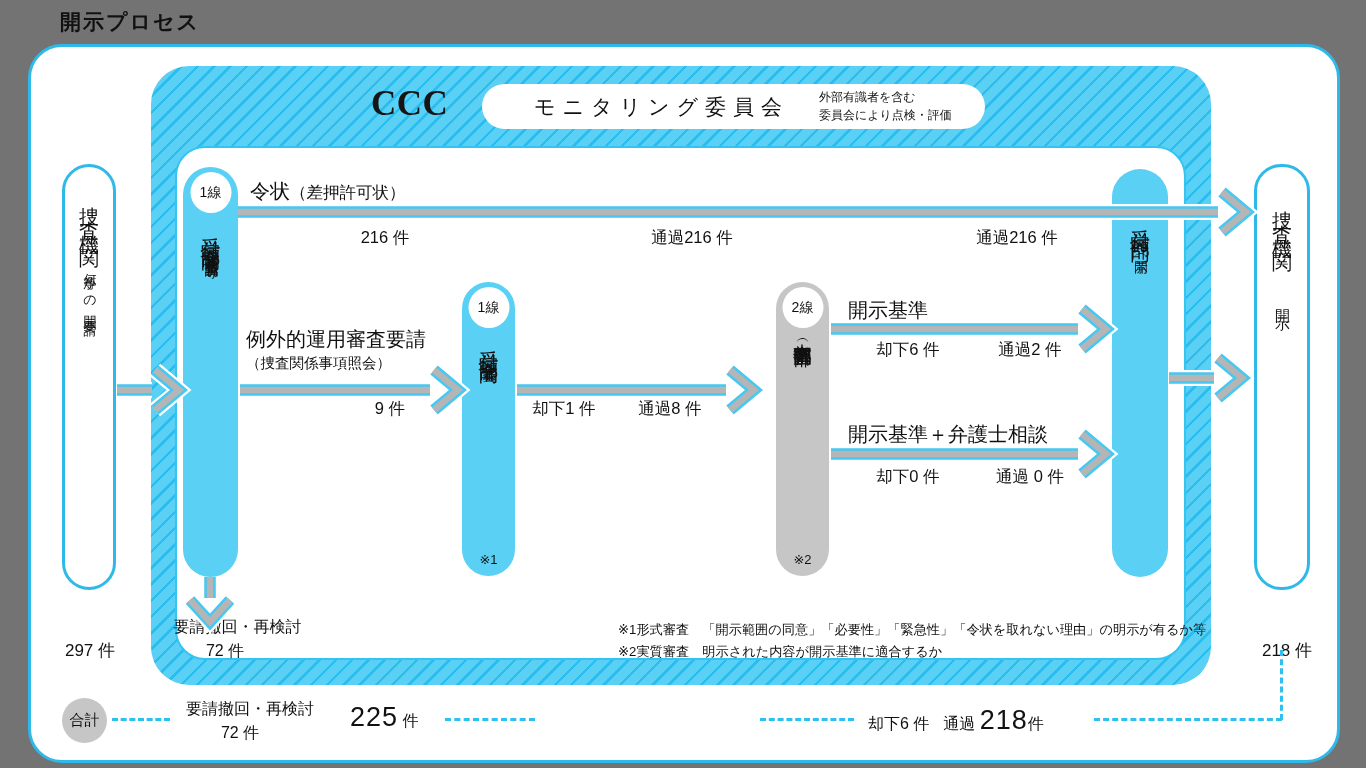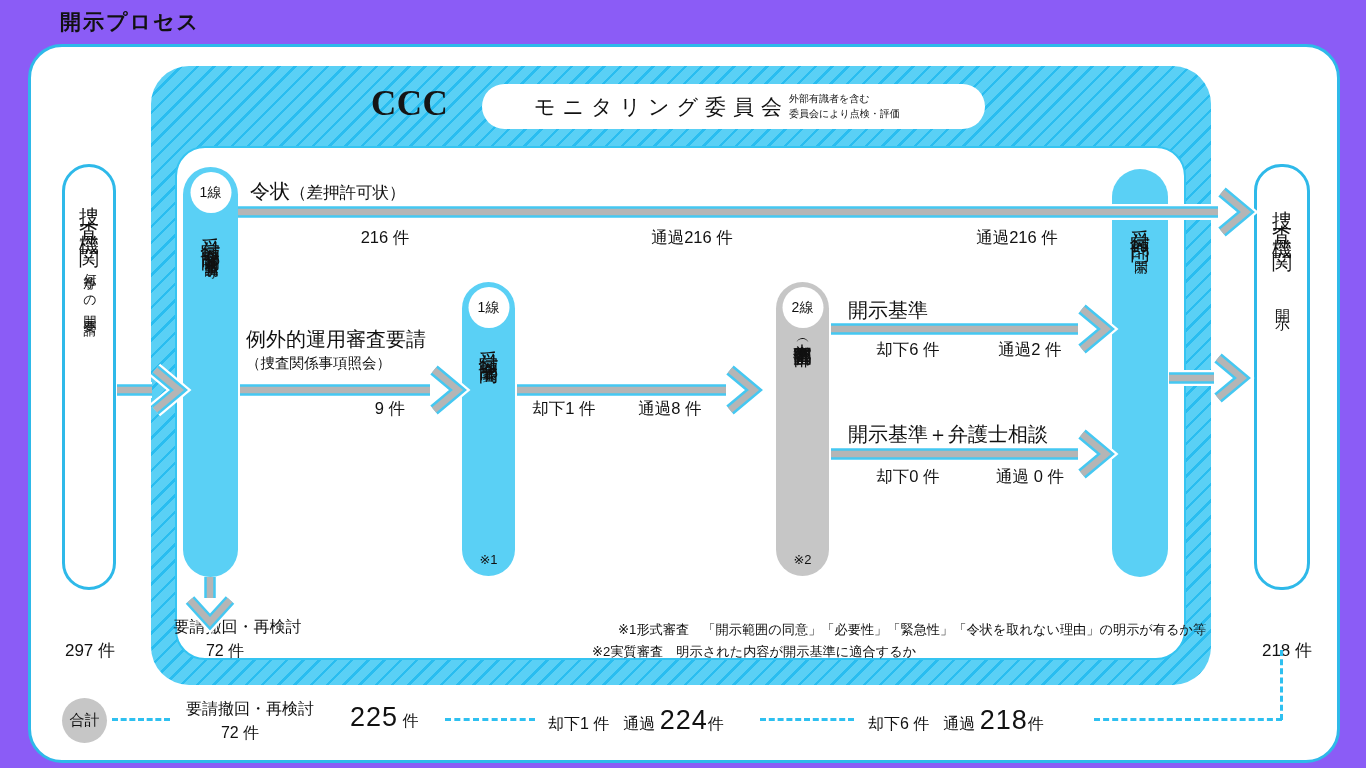--- a/index.html
+++ b/index.html
@@ -1,37 +1,37 @@
 <!DOCTYPE html>
 <html><head>
 <meta charset="utf-8">
 <style>
   * { margin:0; padding:0; box-sizing:border-box; }
   body { background:#ffffff; font-family:"Liberation Sans","DejaVu Sans",sans-serif; color:#111; }
-  .stage { position:relative; width:1366px; height:768px; background:#8b5cf6; overflow:hidden; }
+  .stage { position:relative; width:1366px; height:768px; background:#737373; overflow:hidden; }
 
   .abs { position:absolute; }
   .ctr { text-align:center; }
 
   .page-title { left:60px; top:8px; font-size:21px; font-weight:bold; letter-spacing:2px; }
 
   .outer { left:28px; top:44px; width:1312px; height:719px;
            border:3px solid #2eb9e9; border-radius:34px; background:#fff; }
 
   .hatch { left:151px; top:66px; width:1060px; height:619px; border-radius:38px;
            background:repeating-linear-gradient(135deg,#5ad0f5 0 9px,#29bdf0 9px 11.5px); }
   .inner-panel { position:absolute; left:24px; top:80px; width:1011px; height:514px;
            background:#fff; border:2.5px solid #35c4f1; border-radius:30px; }
 
   .ccc-logo { left:371px; top:84px; font-size:35px; font-weight:900; letter-spacing:0.5px; color:#151515;font-family:Liberation Serif, serif; }
 
   .committee-pill { left:482px; top:84px; width:503px; height:45px; background:#fff;
            border-radius:23px; display:flex; align-items:center;font-family:Liberation Serif, serif; }
   .committee-name { margin-left:52px; font-size:21px; letter-spacing:7px; white-space:nowrap; }
-  .committee-note { font-size:10px; line-height:1.45; white-space:nowrap; }
+  .committee-note { margin-left:30px; font-size:12px; line-height:1.45; white-space:nowrap; }
 
   .vtext { writing-mode:vertical-rl; text-orientation:mixed; line-height:1.15; }
 
   .io-box { border:3px solid #2eb9e9; border-radius:27px; background:#fff;
             display:flex; justify-content:center; }
   .io-left  { left:62px;  top:164px; width:54px; height:426px; padding-top:24px; }
   .io-right { left:1254px; top:164px; width:56px; height:426px; padding-top:28px; }
   .io-name { font-size:20px; letter-spacing:14px; }
   .io-desc { font-size:13px; letter-spacing:3px; margin-inline-start:16px; }
   .io-desc2 { font-size:15px; letter-spacing:8px; margin-inline-start:46px; }
@@ -159,21 +159,21 @@
   <div class="abs ctr f16 lbl" style="left:978px; top:339px; width:104px;">通過2 件</div>
 
   <div class="abs f20 lbl" style="left:848px; top:421px;">開示基準＋弁護士相談</div>
   <div class="abs ctr f16 lbl" style="left:856px; top:466px; width:104px;">却下0 件</div>
   <div class="abs ctr f16 lbl" style="left:978px; top:466px; width:104px;">通過 0 件</div>
 
   <div class="abs ctr lbl" style="left:155px; top:617px; width:165px; font-size:16px;">要請撤回・再検討</div>
   <div class="abs ctr lbl" style="left:150px; top:641px; width:150px; font-size:16px;">72 件</div>
 
   <div class="abs f13 lbl" style="left:618px; top:621px;">※1形式審査　「開示範囲の同意」「必要性」「緊急性」「令状を取れない理由」の明示が有るか等</div>
-  <div class="abs f13 lbl" style="left:592px; top:643px;text-align:center;">※2実質審査　明示された内容が開示基準に適合するか</div>
+  <div class="abs f13 lbl" style="left:618px; top:643px;text-align:center;">※2実質審査　明示された内容が開示基準に適合するか</div>
 
   <svg class="arrows" width="1366" height="768" viewBox="0 0 1366 768">
     <g>
       <path class="a-w" d="M238 212H1218M1222 192L1246 212L1222 232"></path>
       <path class="a-c" d="M238 212H1218M1222 192L1246 212L1222 232"></path>
       <path class="a-g" d="M238 212H1218M1222 192L1246 212L1222 232"></path>
     </g>
     <g>
       <path class="a-w" d="M117 390H152M155 370L179 390L155 410"></path>
       <path class="a-c" d="M117 390H152M155 370L179 390L155 410"></path>
@@ -212,23 +212,20 @@
   </svg>
 
   <div class="abs total-circle">合計</div>
   <div class="abs dash-h" style="left:112px; top:718px; width:58px;"></div>
   <div class="abs ctr tot-line" style="left:175px; top:699px; width:150px;">要請撤回・再検討</div>
   <div class="abs ctr tot-line" style="left:165px; top:723px; width:150px;">72 件</div>
   <div class="abs tot-line" style="left:350px; top:702px;">
     <span class="tot-big">225</span> <span>件</span>
   </div>
   <div class="abs dash-h" style="left:445px; top:718px; width:90px;"></div>
-  <div class="abs tot-line" style="left:548px; top:705px;">
-    <span>却下1 件</span><span class="sp"></span><span>通過</span> <span class="tot-big">224</span><span>件</span>
-  </div>
   <div class="abs dash-h" style="left:760px; top:718px; width:94px;"></div>
   <div class="abs tot-line" style="left:868px; top:705px;">
     <span>却下6 件</span><span class="sp"></span><span>通過</span> <span class="tot-big">218</span><span>件</span>
   </div>
   <div class="abs dash-h" style="left:1094px; top:718px; width:188px;"></div>
   <div class="abs dash-v" style="left:1280px; top:650px; height:70px;"></div>
 
 </div>
 
 </body></html>

